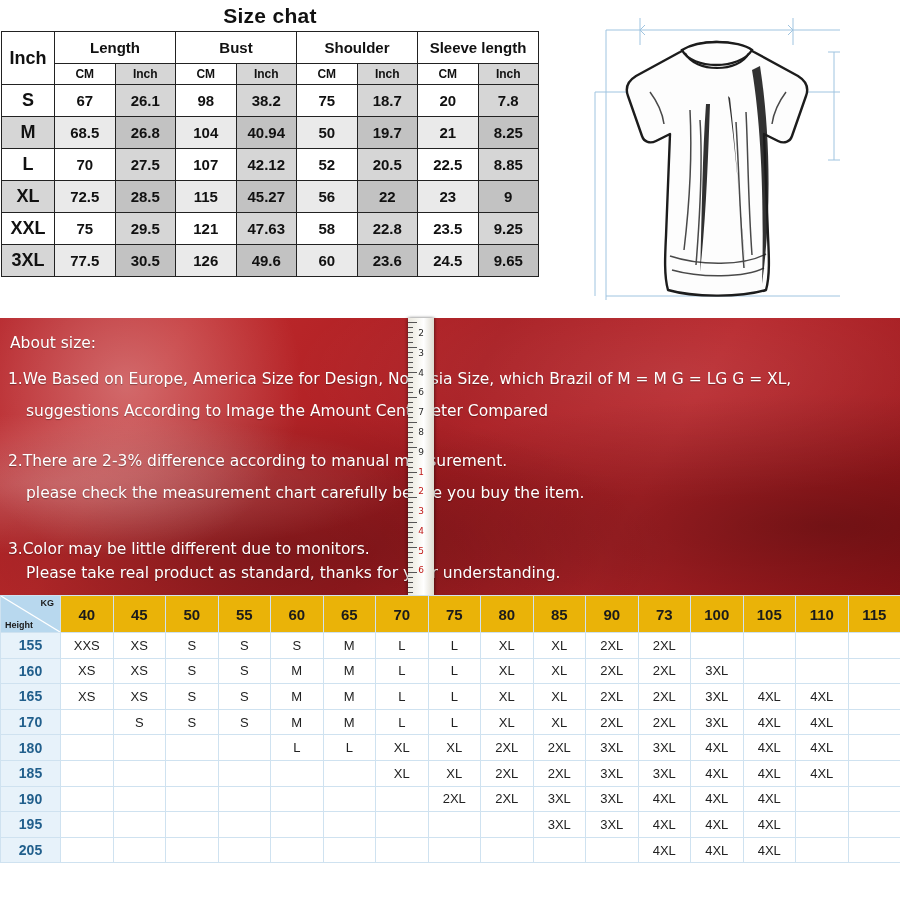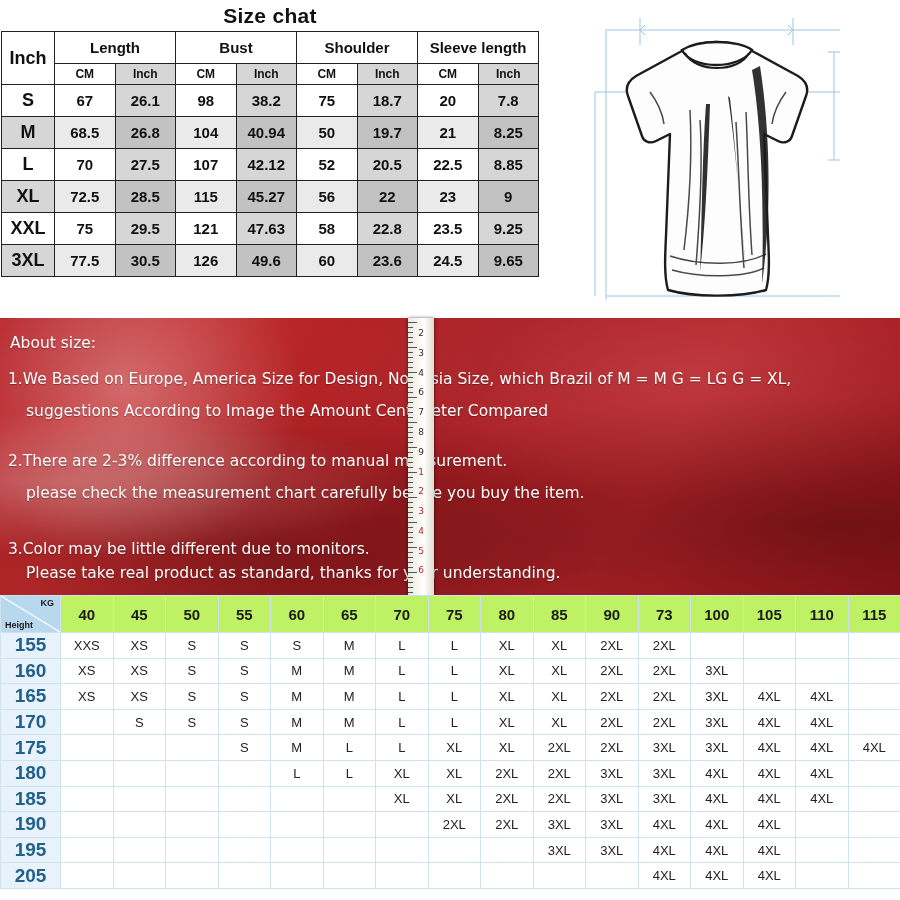--- a/index.html
+++ b/index.html
@@ -164,36 +164,36 @@
     border: 1px solid #cfe2f0;
     text-align: center;
     font-size: 13px;
     color: #222;
     height: 24.6px;
     padding: 0;
     background: #ffffff;
     overflow: hidden;
   }
   table.kg-table td.hdr {
-    background: #bef264;
+    background: #eab308;
     font-weight: bold;
     font-size: 15px;
     color: #1b1b1b;
     height: 36px;
     margin-left: 32px;
   }
   table.kg-table td.corner {
     background: #b8d8ee;
     position: relative;
   }
   table.kg-table td.hleft {
     background: #e7f2fa;
     color: #215f8c;
     font-weight: bold;
-    font-size: 19px;
+    font-size: 14px;
   }
   .corner-kg {
     position: absolute;
     right: 6px; top: 2px;
     font-size: 9px;
     font-weight: bold;
     color: #1b1b1b;
   }
   .corner-h {
     position: absolute;
@@ -575,39 +575,20 @@
             <td>XL</td>
             <td>XL</td>
             <td>2XL</td>
             <td>2XL</td>
             <td>3XL</td>
             <td>4XL</td>
             <td>4XL</td>
             <td></td>
           </tr>
           <tr>
-            <td class="hleft">175</td>
-            <td></td>
-            <td></td>
-            <td></td>
-            <td>S</td>
-            <td>M</td>
-            <td>L</td>
-            <td>L</td>
-            <td>XL</td>
-            <td>XL</td>
-            <td>2XL</td>
-            <td>2XL</td>
-            <td>3XL</td>
-            <td>3XL</td>
-            <td>4XL</td>
-            <td>4XL</td>
-            <td>4XL</td>
-          </tr>
-          <tr>
             <td class="hleft">180</td>
             <td></td>
             <td></td>
             <td></td>
             <td></td>
             <td>L</td>
             <td>L</td>
             <td>XL</td>
             <td>XL</td>
             <td>2XL</td>

